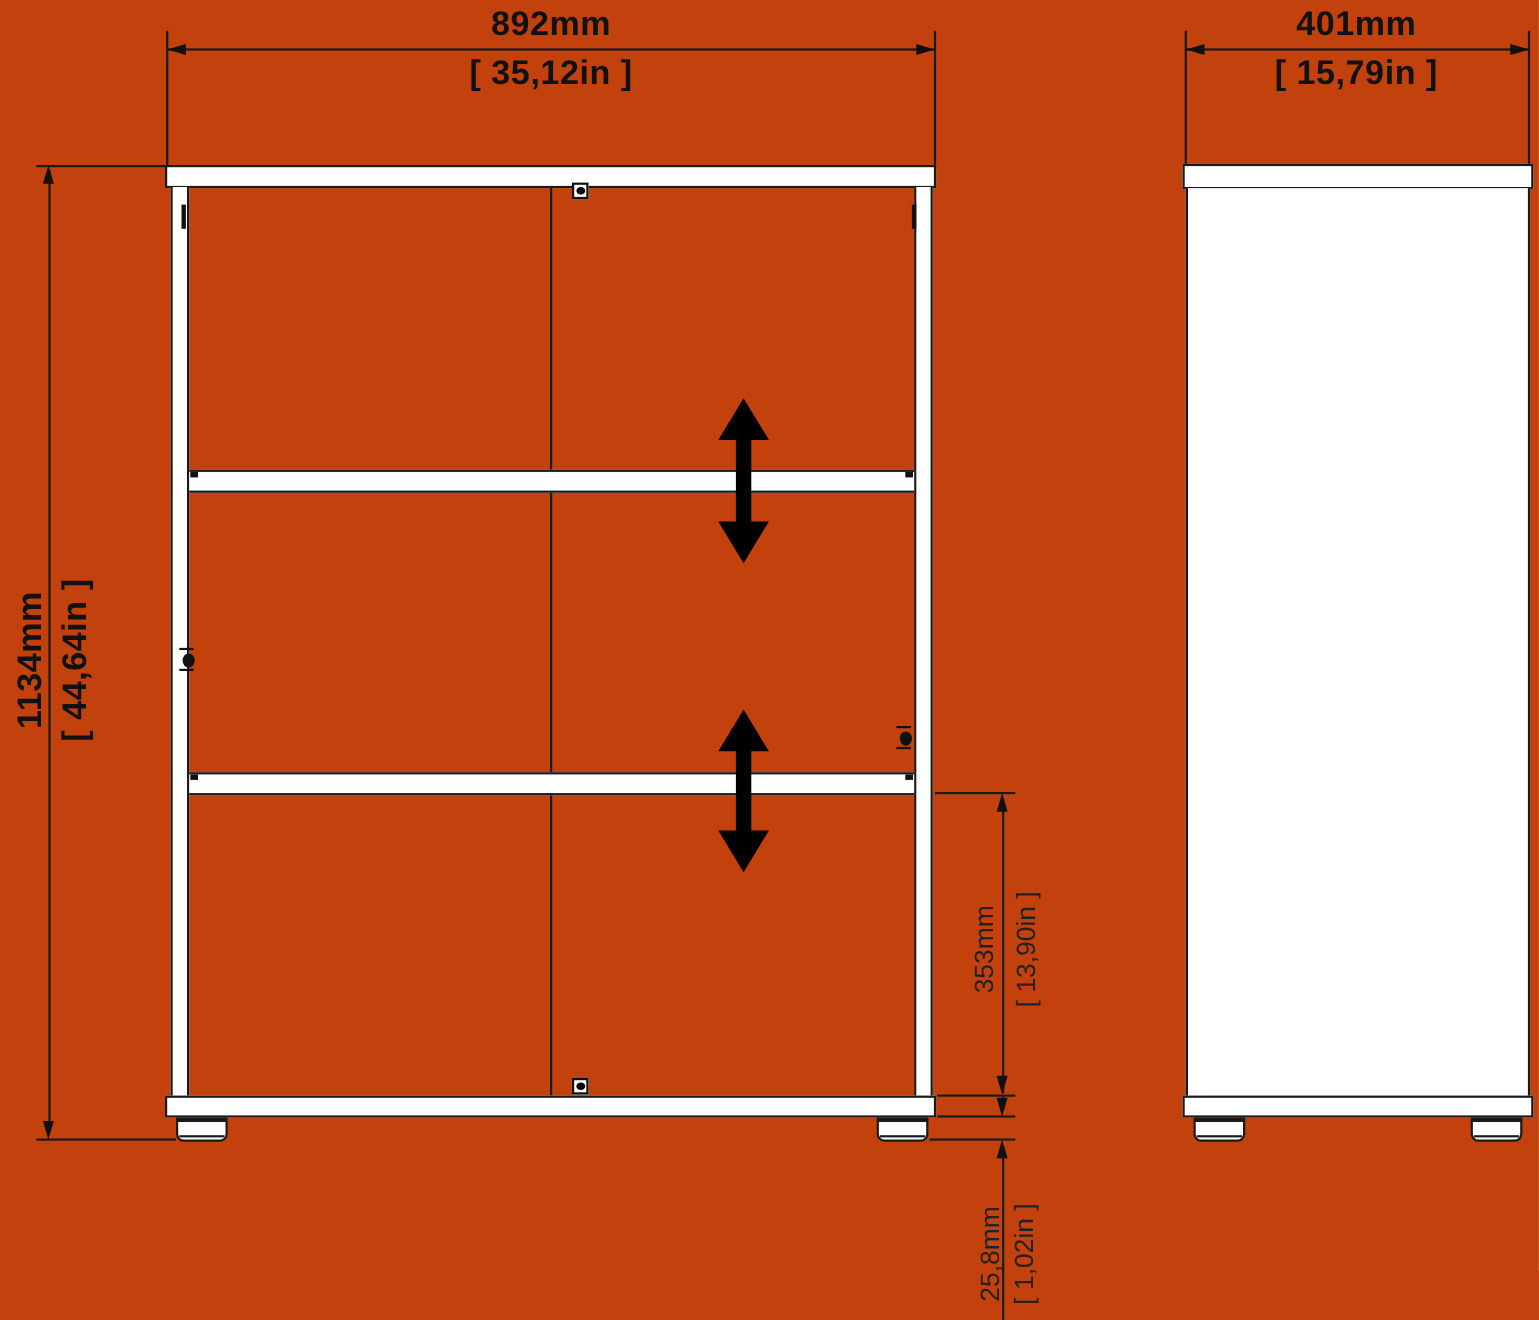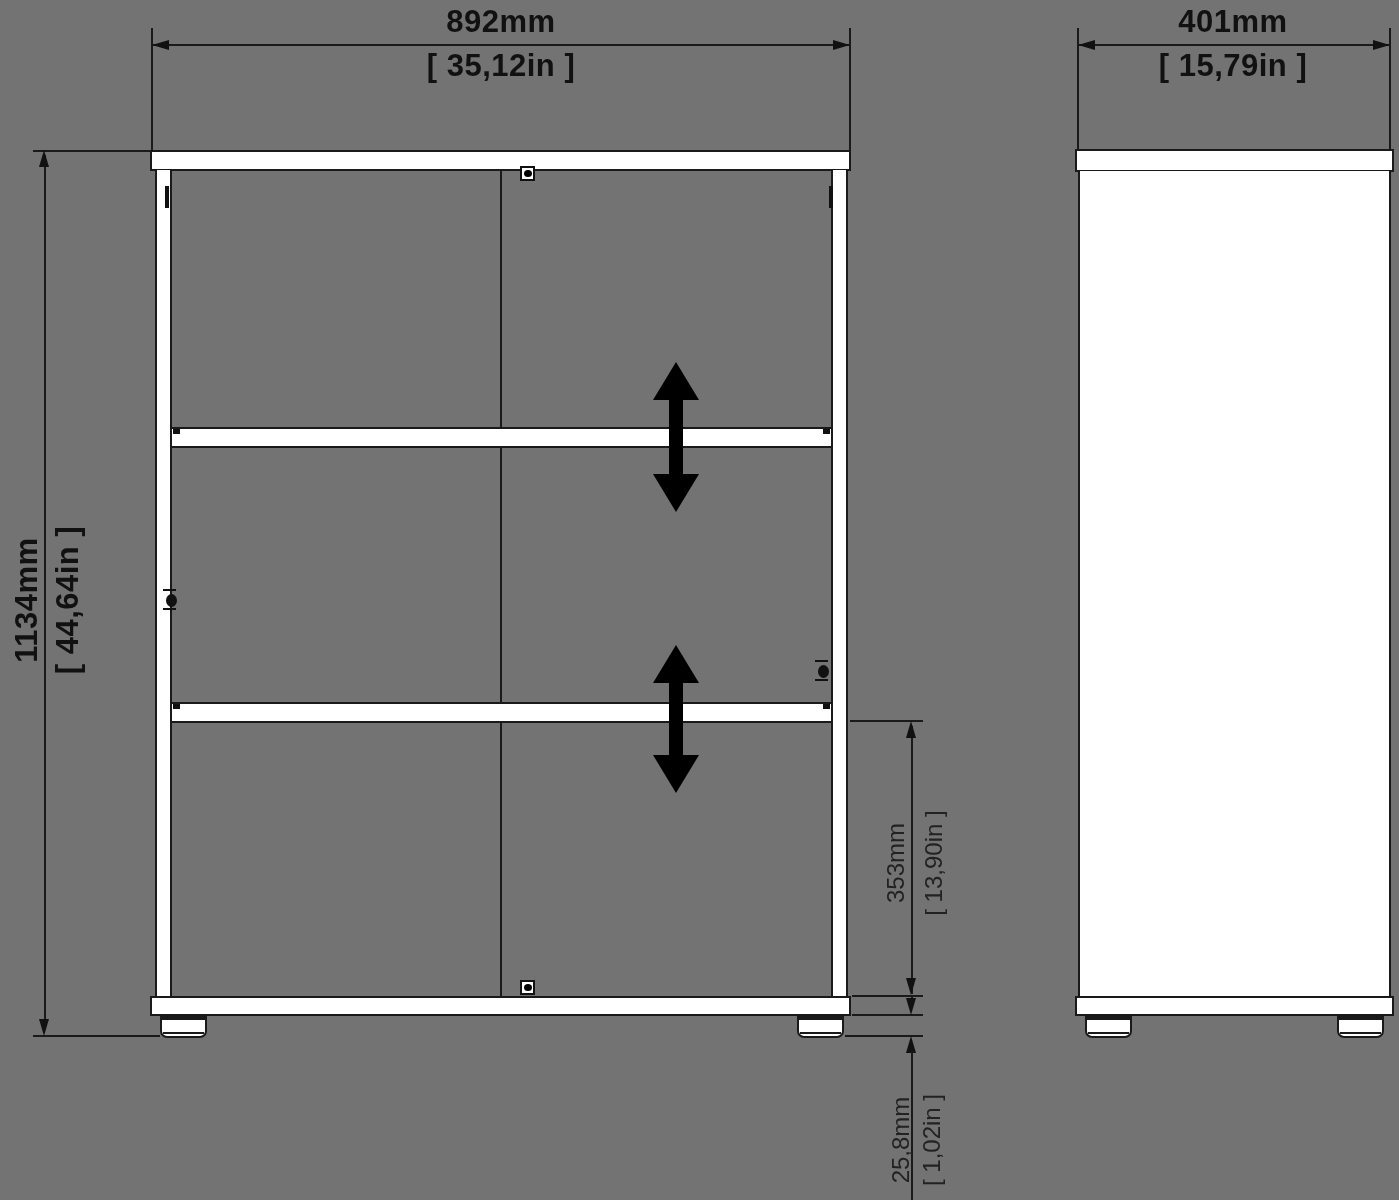--- a/index.html
+++ b/index.html
@@ -1,17 +1,17 @@
 <!DOCTYPE html>
 <html><head>
 <meta charset="utf-8">
 <style>
   html,body{margin:0;padding:0;background:#ffffff;}
   .canvas{
-    position:relative;width:1399px;height:1200px;background:#737373;overflow:hidden;
+    position:relative;width:1399px;height:1200px;background:#c2410c;overflow:hidden;
     font-family:"Liberation Sans", sans-serif;color:#1a1a1a;
   }
   
   .hl{position:absolute;height:2px;background:#1a1a1a;}
   .vl{position:absolute;width:2px;background:#1a1a1a;}
   .box{position:absolute;border:2px solid #1a1a1a;box-sizing:border-box;background:#ffffff;}
   .band{position:absolute;border-top:2px solid #1a1a1a;border-bottom:2px solid #1a1a1a;box-sizing:border-box;background:#ffffff;}
   .vband{position:absolute;border-left:2px solid #1a1a1a;border-right:2px solid #1a1a1a;box-sizing:border-box;background:#ffffff;}
   .mark{position:absolute;background:#111;}
   

